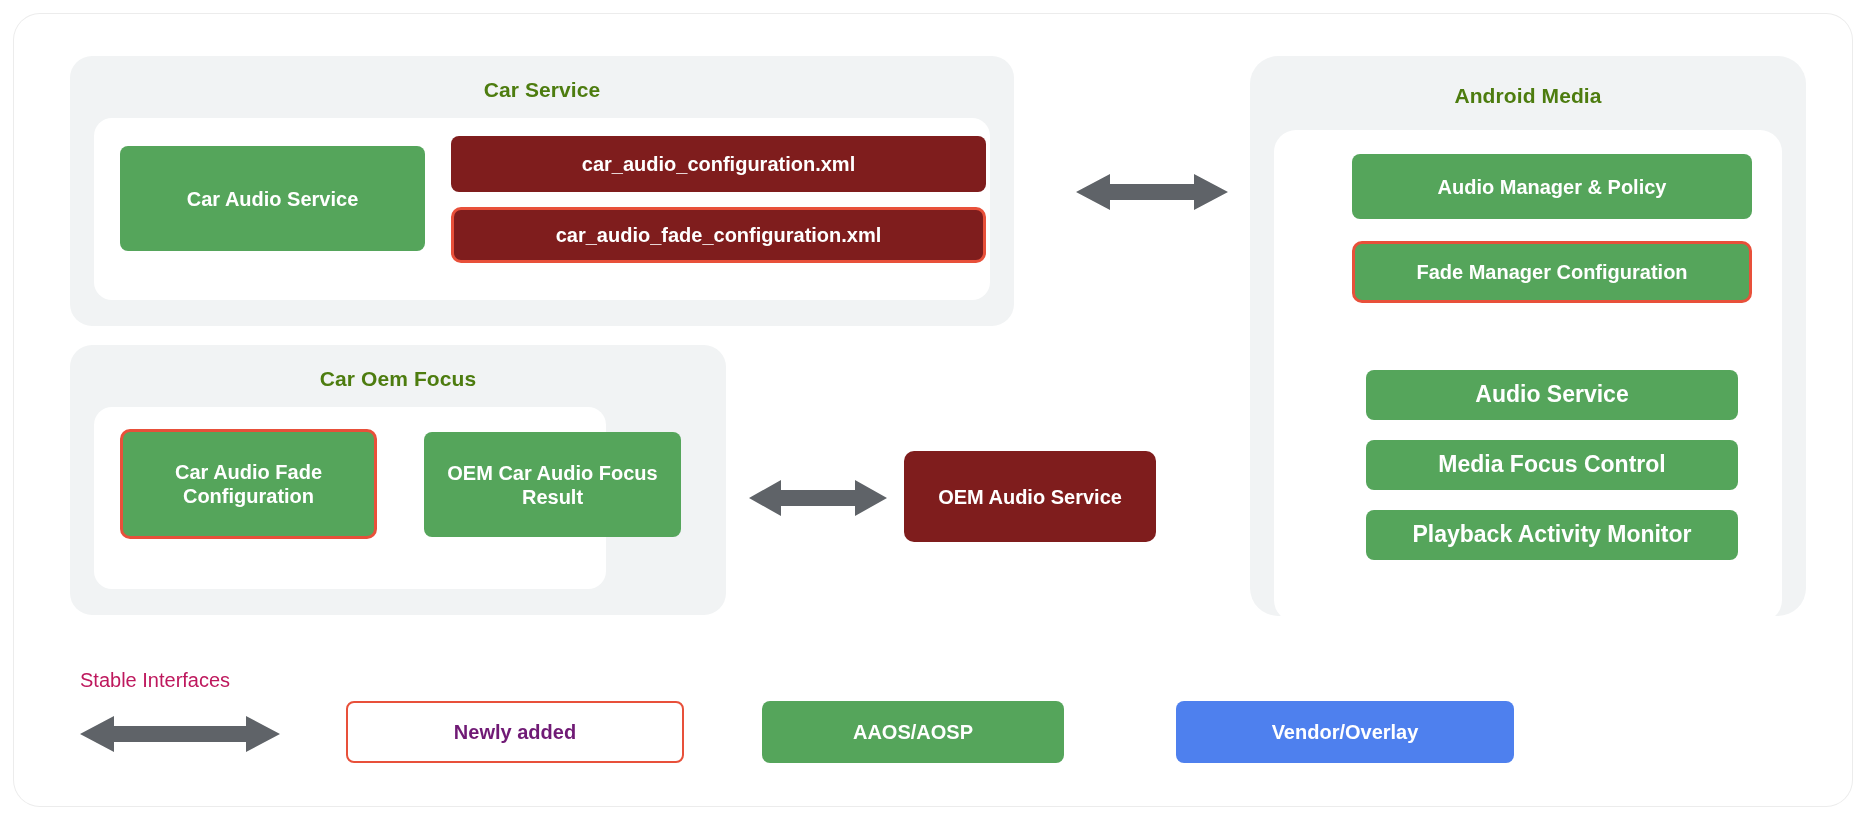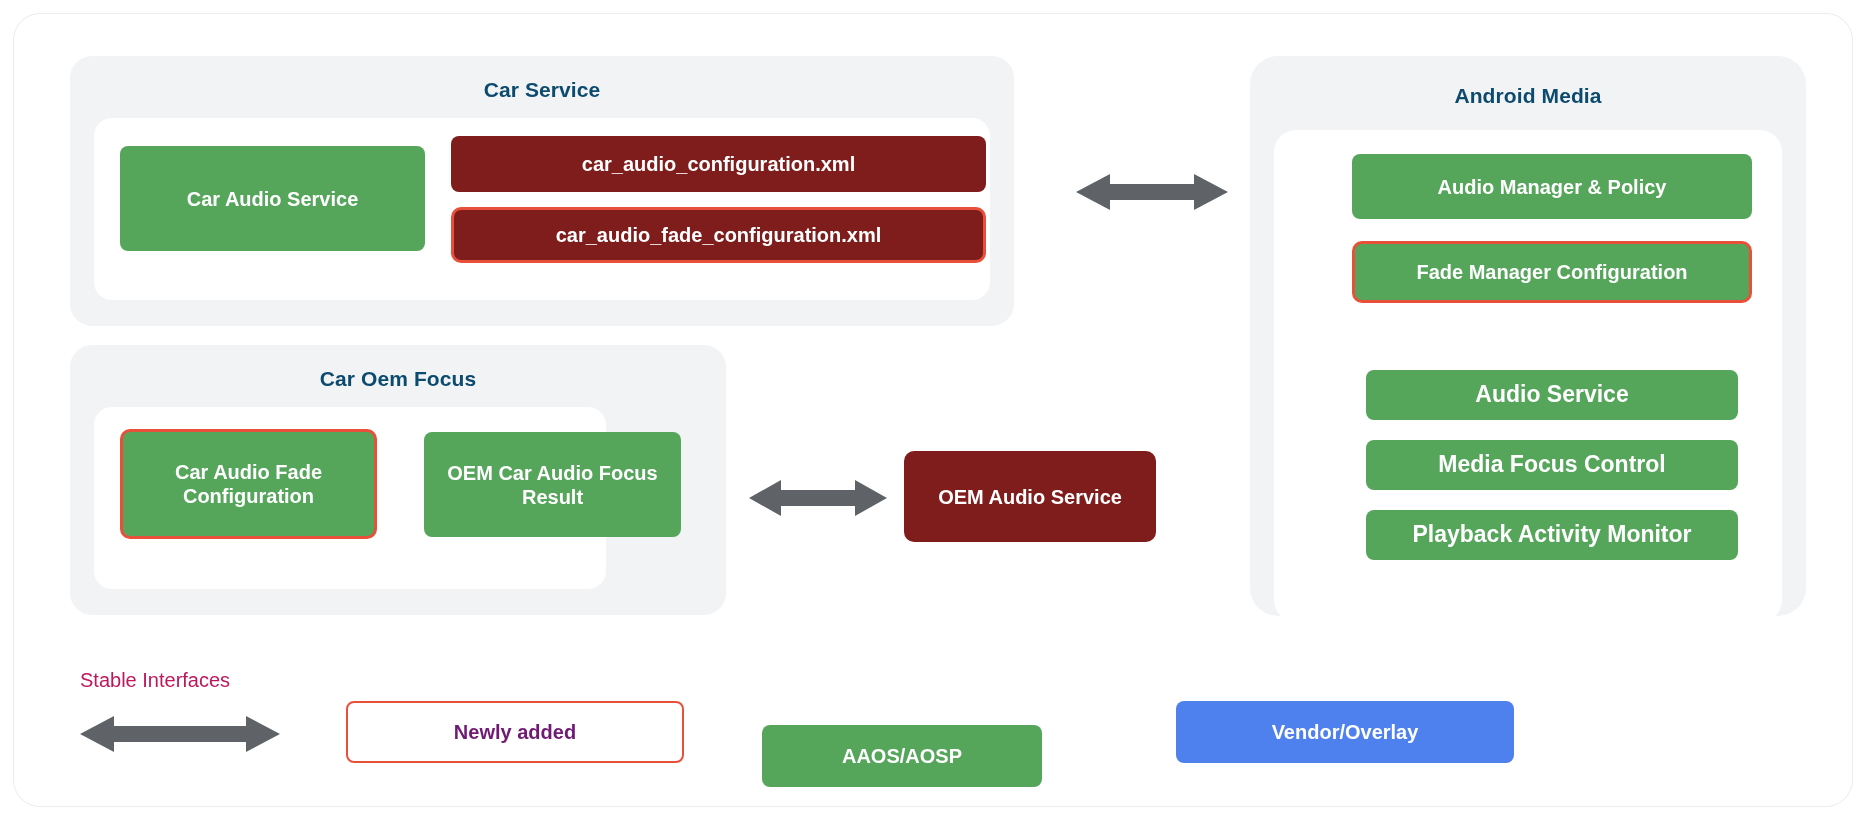--- a/index.html
+++ b/index.html
@@ -38,21 +38,21 @@
     border-radius: 22px;
     box-sizing: border-box;
   }
   .group-title {
     position: absolute;
     left: 0;
     right: 0;
     text-align: center;
     font-size: 21px;
     font-weight: 700;
-    color: #0c4a6e;
+    color: #4d7c0f;
     letter-spacing: .1px;
   }
   
   .inner {
     position: absolute;
     background: #ffffff;
     border-radius: 18px;
     box-sizing: border-box;
   }
 
@@ -200,21 +200,21 @@
     <div class="arrow" style="left:66px; top:700px;">
       <svg width="200" height="40" viewBox="0 0 200 40" aria-hidden="true">
         <polygon points="0,20 34,2 34,12 166,12 166,2 200,20 166,38 166,28 34,28 34,38" fill="#5f6368"></polygon>
       </svg>
     </div>
 
     <div class="legend-chip outline" style="left:332px; top:687px; width:338px; height:62px;">
       <span>Newly added</span>
     </div>
 
-    <div class="legend-chip green" style="left:748px; top:687px; width:280px; height:62px;margin-top:24px;">
+    <div class="legend-chip green" style="left:748px; top:687px; width:302px; height:62px;">
       <span>AAOS/AOSP</span>
     </div>
 
     <div class="legend-chip blue" style="left:1162px; top:687px; width:338px; height:62px;">
       <span>Vendor/Overlay</span>
     </div>
 
   </div>
 </div>
 

